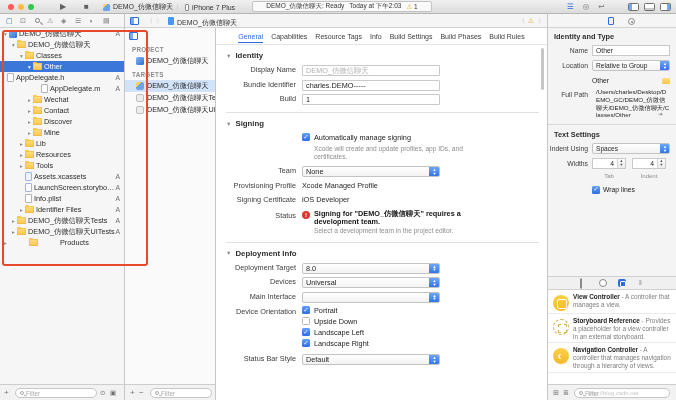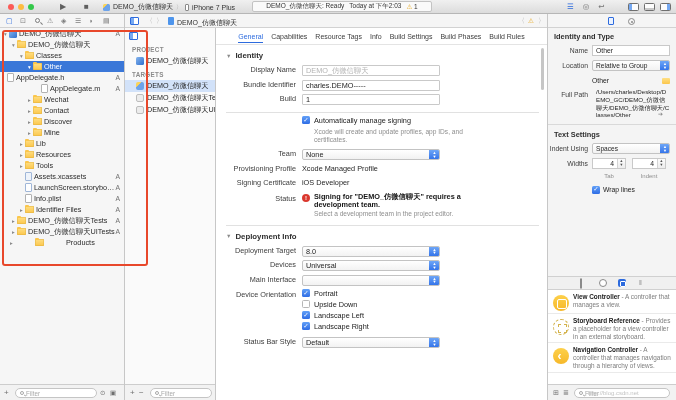--- a/index.html
+++ b/index.html
@@ -301,21 +301,21 @@
           <span class="f-ico ico-folder"></span>
           <span class="t-lbl">DEMO_仿微信聊天Tests</span>
           <span class="t-badge">A</span>
         </div>
         <div class="tree-row" style="padding-left: 10px;">
           <span class="disc">▸</span>
           <span class="f-ico ico-folder"></span>
           <span class="t-lbl">DEMO_仿微信聊天UITests</span>
           <span class="t-badge">A</span>
         </div>
-        <div class="tree-row" style="padding-left: 8px; gap: 20px;">
+        <div class="tree-row" style="padding-left: 2px; gap: 20px;">
           <span class="disc">▸</span>
           <span class="f-ico ico-folder"></span>
           <span class="t-lbl">Products</span>
         </div>
       </div>
   </div>
   <div class="bbar" style="left:0;width:124px;">
     <span class="bb-glyph" style="left:4px;">+</span>
     <div class="pill" style="left:15px;width:82px;">
       <span class="mg"></span>
@@ -381,20 +381,24 @@
     <div class="frow">
         <span class="lbl">Bundle Identifier</span>
         <span class="fld">charles.DEMO-----</span>
       </div>
     <div class="frow">
         <span class="lbl">Build</span>
         <span class="fld">1</span>
       </div>
 
     <div class="fdiv"></div>
+    <div class="sec-h">
+        <span class="tri">▼</span>
+        <span>Signing</span>
+      </div>
     <div class="frow" style="margin-bottom:1px;">
         <span class="lbl top"></span>
         <span class="cb on"></span>
         <span>Automatically manage signing</span>
       </div>
     <div class="frow" style="margin-bottom:5px;">
         <span class="lbl"></span>
         <span class="hint" style="width:150px;margin-left:12px;">Xcode will create and update profiles, app IDs, and certificates.</span>
       </div>
     <div class="frow">

